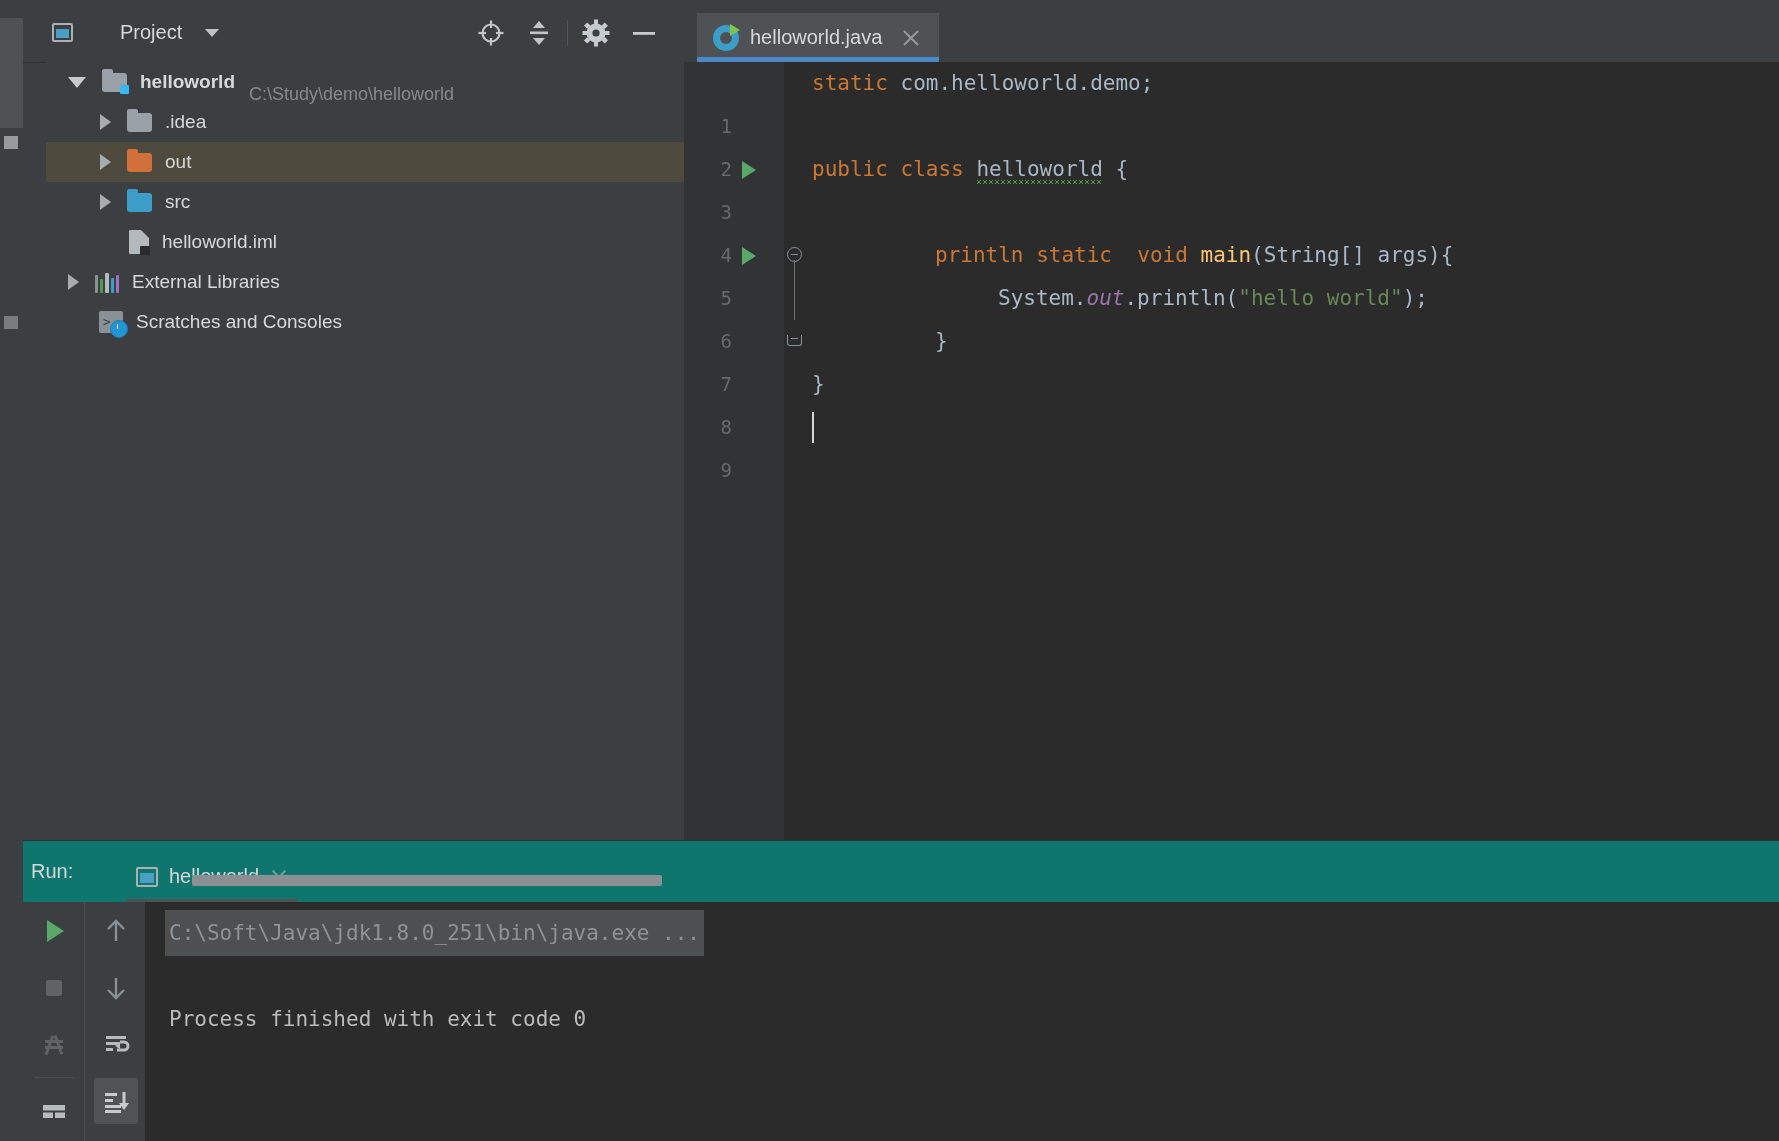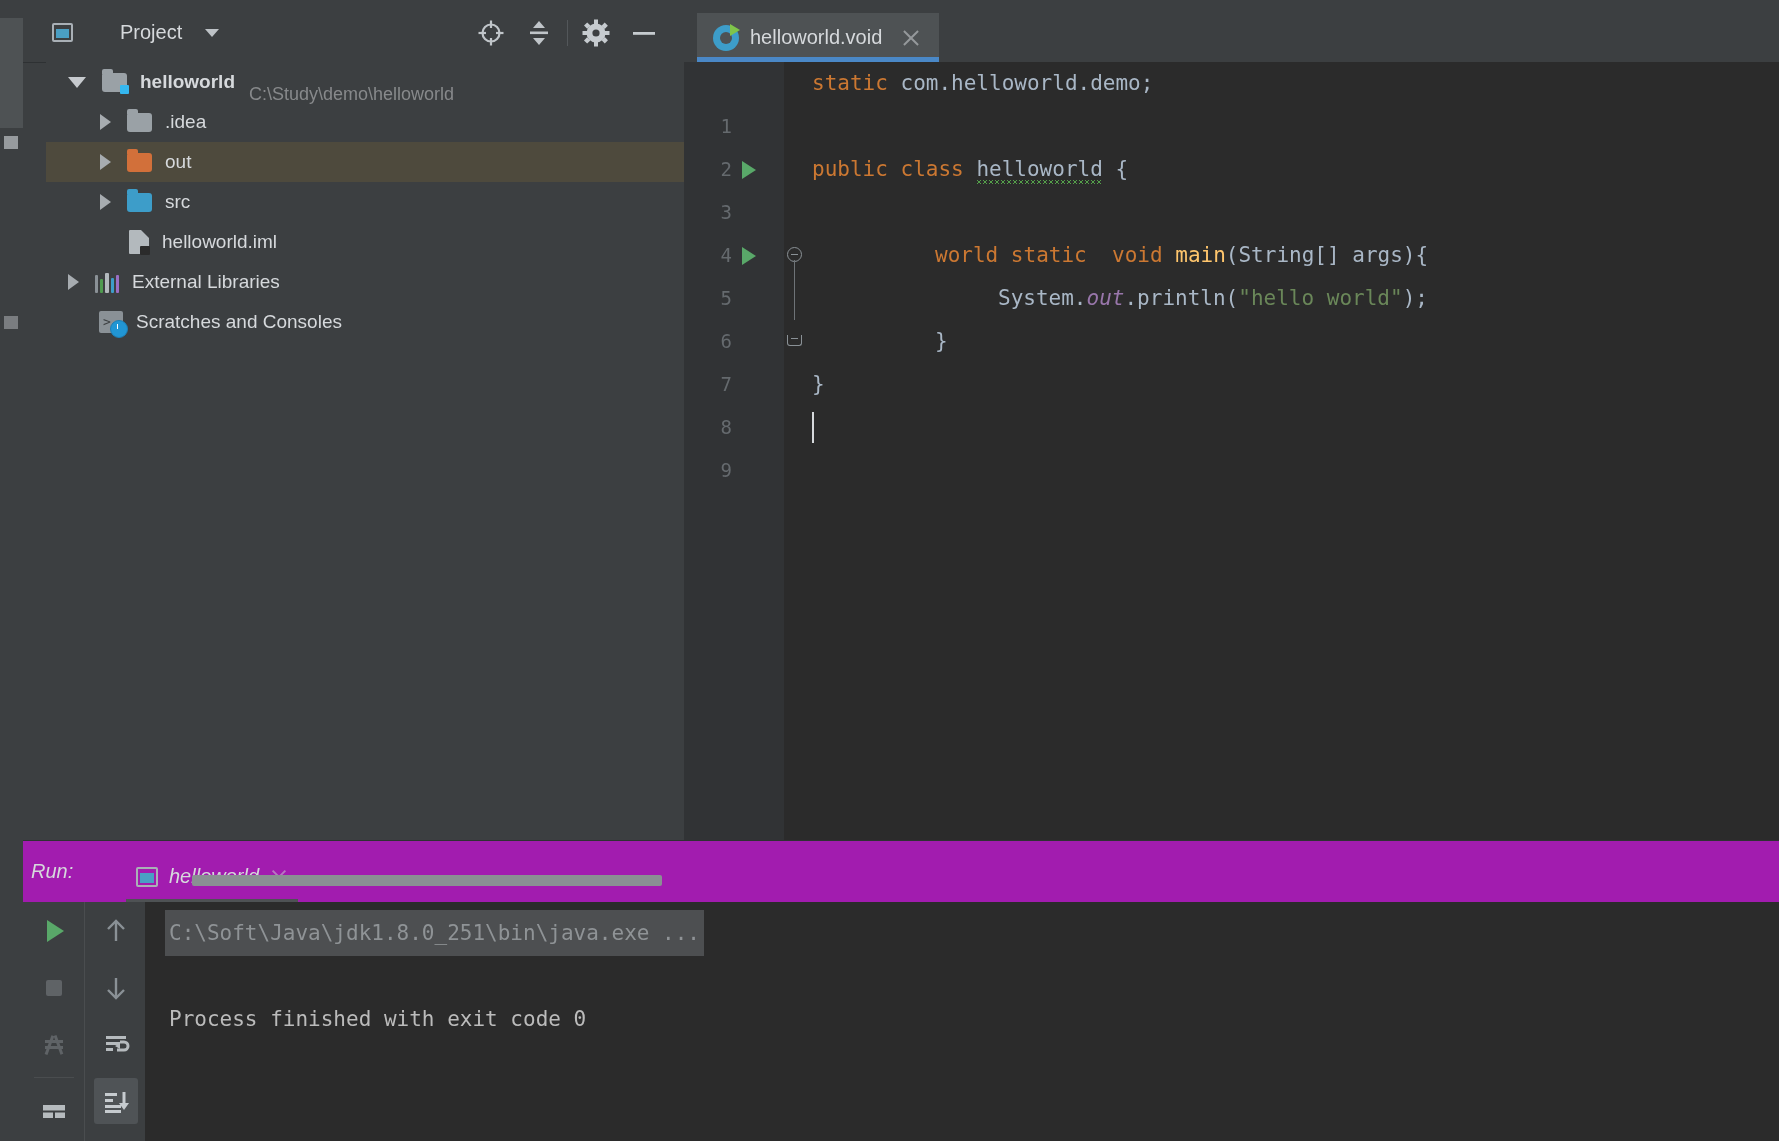--- a/index.html
+++ b/index.html
@@ -190,22 +190,21 @@
     background-size:6px 4px;padding-bottom:3px;
   }
   .caret{
     position:absolute;left:128px;top:6px;width:2px;height:31px;background:#d6d9dc;
   }
 
   
   .runpanel{position:absolute;left:23px;top:840px;width:1756px;height:301px;background:#3c3f41;}
   .run-head{
     position:relative;height:62px;width:1756px;border-top:1px solid #2e3133;
-    background:#a21caf;
-    font-style:italic;
+    background:#0f766e;
   }
   .run-label{position:absolute;left:8px;top:19px;font-size:20px;color:#d6d9dc;}
   .run-tab{
     position:absolute;left:103px;top:9px;height:53px;display:flex;align-items:center;gap:11px;
     padding:0 10px 0 10px;box-sizing:border-box;
   }
   .run-tab::after{content:"";position:absolute;left:0;right:0;bottom:0;height:4px;background:#4e5254;}
   .run-tab-icon{
     width:22px;height:20px;border:2px solid #a9b0b6;border-radius:2px;position:relative;box-sizing:border-box;
   }
@@ -361,21 +360,21 @@
         </div>
         <span class="label">Scratches and Consoles</span>
       </div>
     </div>
   </div>
 
   <div class="editorwrap">
     <div class="tabbar">
       <div class="tab">
         <span class="tab-icon"></span>
-        <span class="tab-label">helloworld.void</span>
+        <span class="tab-label">helloworld.java</span>
         <span class="tab-close"></span>
       </div>
     </div>
 
     <div class="codearea">
       <div class="gutter"></div>
       <div class="codelines">
 
         <div class="cline">
           <span class="lnum">1</span>
@@ -396,21 +395,21 @@
           <span class="lnum">4</span>
         </div>
 
         <div class="cline">
           <span class="lnum">5</span>
           <span class="runmark"></span>
           <span class="foldmark">
             <span class="foldbox"></span>
             <span class="foldline"></span>
           </span>
-          <span class="ctext" style="left:251px;"><span class="kw">world static </span><span class="pln"> </span><span class="kw">void </span><span class="fn">main</span><span class="pln">(String[] args){</span></span>
+          <span class="ctext" style="left:251px;"><span class="kw">println static </span><span class="pln"> </span><span class="kw">void </span><span class="fn">main</span><span class="pln">(String[] args){</span></span>
         </div>
 
         <div class="cline">
           <span class="lnum">6</span>
           <span class="foldmark">
             <span class="foldline full"></span>
           </span>
           <span class="ctext" style="left:314px;"><span class="pln">System.</span><span class="fld">out</span><span class="pln">.println(</span><span class="str">"hello world"</span><span class="pln">);</span></span>
         </div>
 

